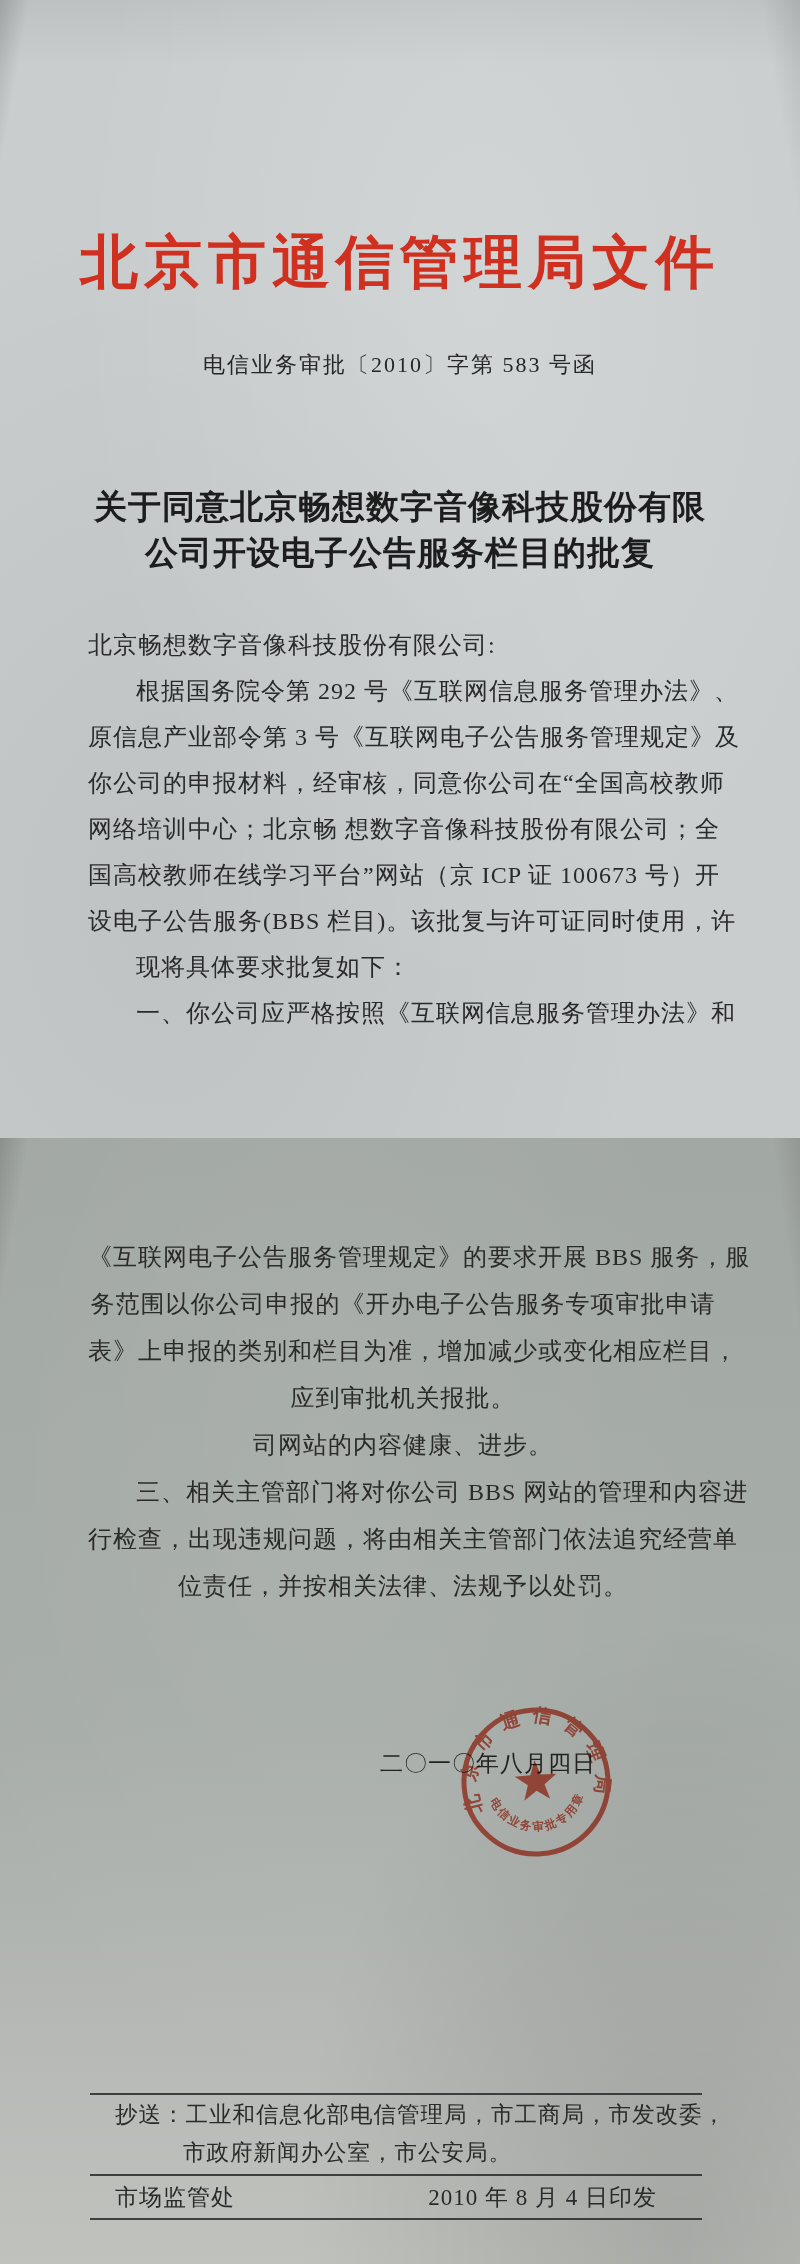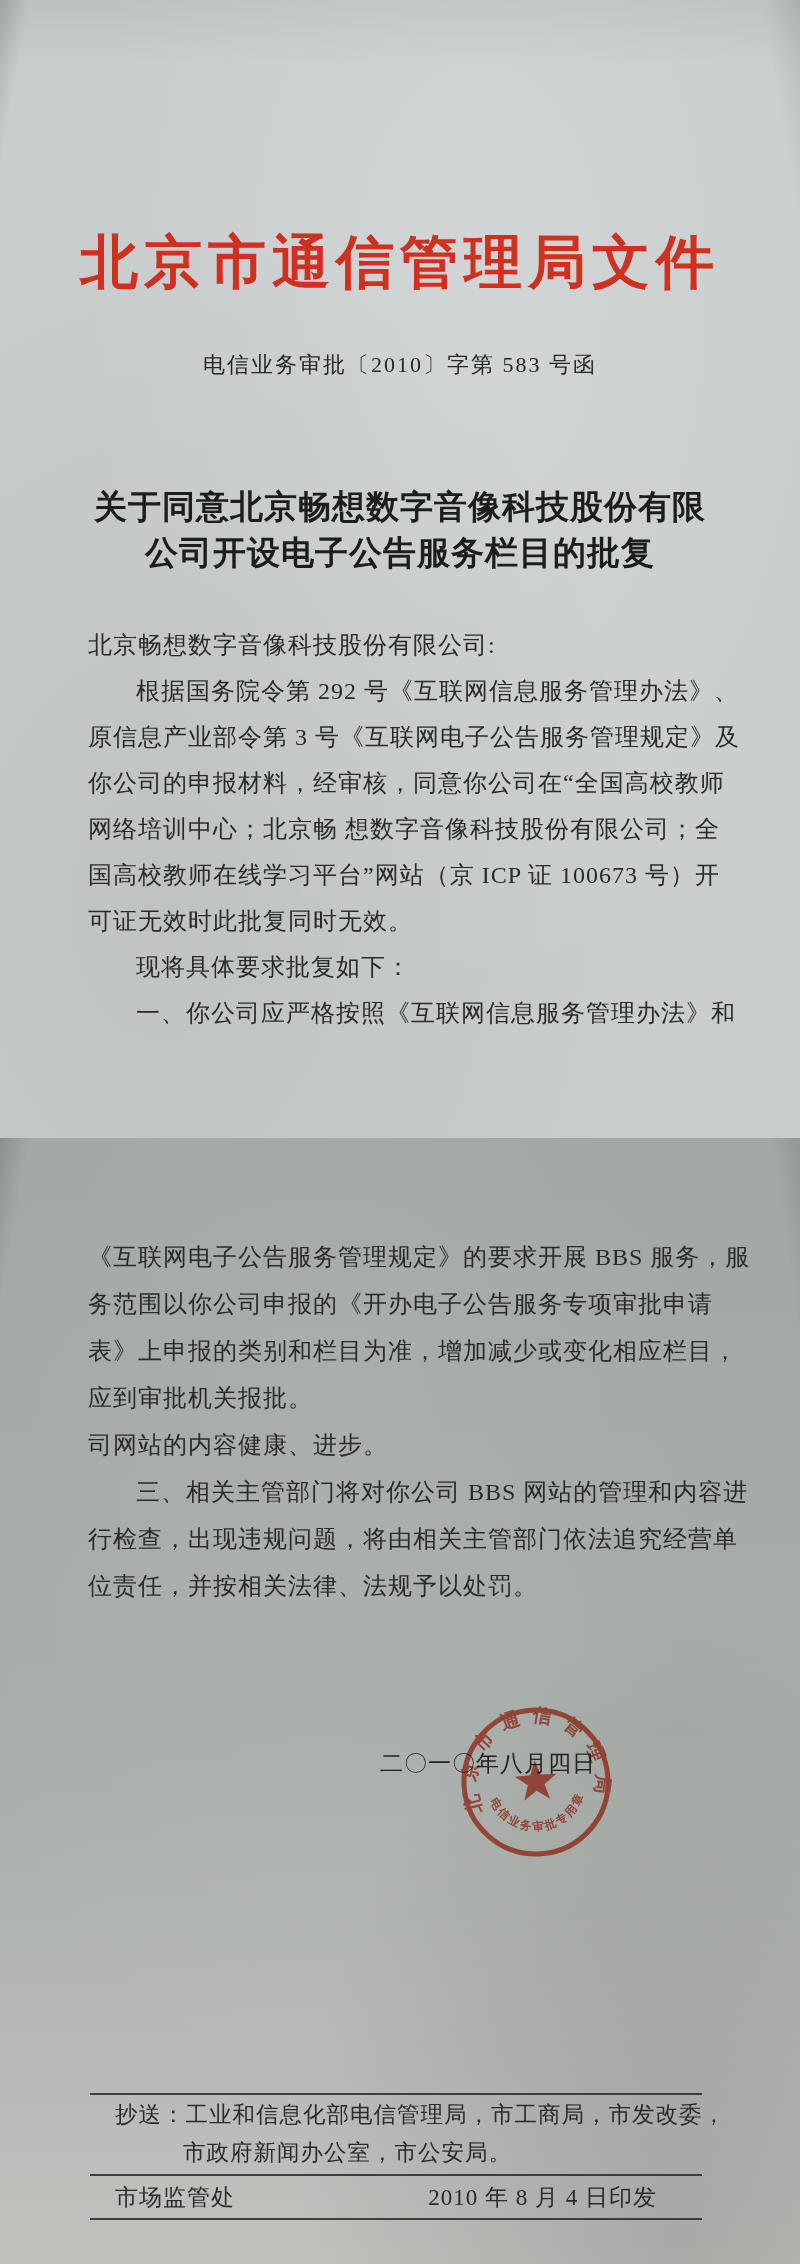--- a/index.html
+++ b/index.html
@@ -45,21 +45,21 @@
     font-size:22px;letter-spacing:2px;white-space:nowrap;
   }
   .doc-title{
     position:absolute;top:484px;left:0;width:100%;text-align:center;
     font-size:33px;font-weight:bold;line-height:46px;letter-spacing:1px;color:#1d1d1d;
   }
   .body-block{position:absolute;left:88px;width:630px;font-size:24px;letter-spacing:1px;color:#2a2a2a;}
   .body1{top:622px;}
   .body2{top:96px;}
   .body1 .bl{line-height:46px;}
-  .body2 .bl{line-height:47px;}
+  .body2 .bl{line-height:47px;text-align:center;}
   .bl{white-space:nowrap;}
   .indent{padding-left:48px;}
   .issue-date{
     position:absolute;top:610px;left:380px;font-size:23px;letter-spacing:1px;
     color:#222;white-space:nowrap;
   }
   .seal{
     position:absolute;top:564px;left:456px;width:160px;height:160px;
     mix-blend-mode:multiply;opacity:0.88;transform:rotate(-4deg);
   }
@@ -94,21 +94,21 @@
       <div>关于同意北京畅想数字音像科技股份有限</div>
       <div>公司开设电子公告服务栏目的批复</div>
     </div>
     <div class="body-block body1">
       <p class="bl">北京畅想数字音像科技股份有限公司:</p>
       <p class="bl indent">根据国务院令第 292 号《互联网信息服务管理办法》、</p>
       <p class="bl">原信息产业部令第 3 号《互联网电子公告服务管理规定》及</p>
       <p class="bl">你公司的申报材料，经审核，同意你公司在“全国高校教师</p>
       <p class="bl">网络培训中心；北京畅 想数字音像科技股份有限公司；全</p>
       <p class="bl">国高校教师在线学习平台”网站（京 ICP 证 100673 号）开</p>
-      <p class="bl">可证无效时此批复同时无效。</p>
+      <p class="bl">设电子公告服务(BBS 栏目)。该批复与许可证同时使用，许</p>
       <p class="bl indent">现将具体要求批复如下：</p>
       <p class="bl indent">一、你公司应严格按照《互联网信息服务管理办法》和</p>
     </div>
   </section>
 
   <section class="page page2">
     <div class="body-block body2">
       <p class="bl">《互联网电子公告服务管理规定》的要求开展 BBS 服务，服</p>
       <p class="bl">务范围以你公司申报的《开办电子公告服务专项审批申请</p>
       <p class="bl">表》上申报的类别和栏目为准，增加减少或变化相应栏目，</p>

